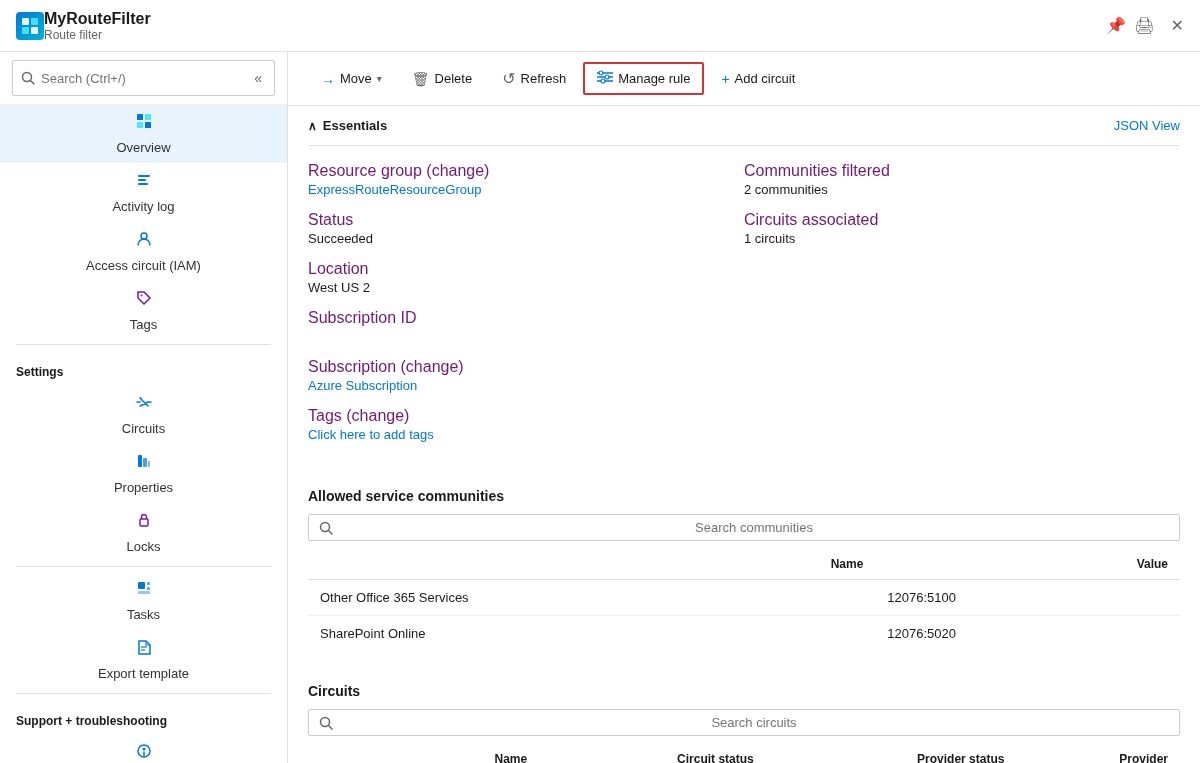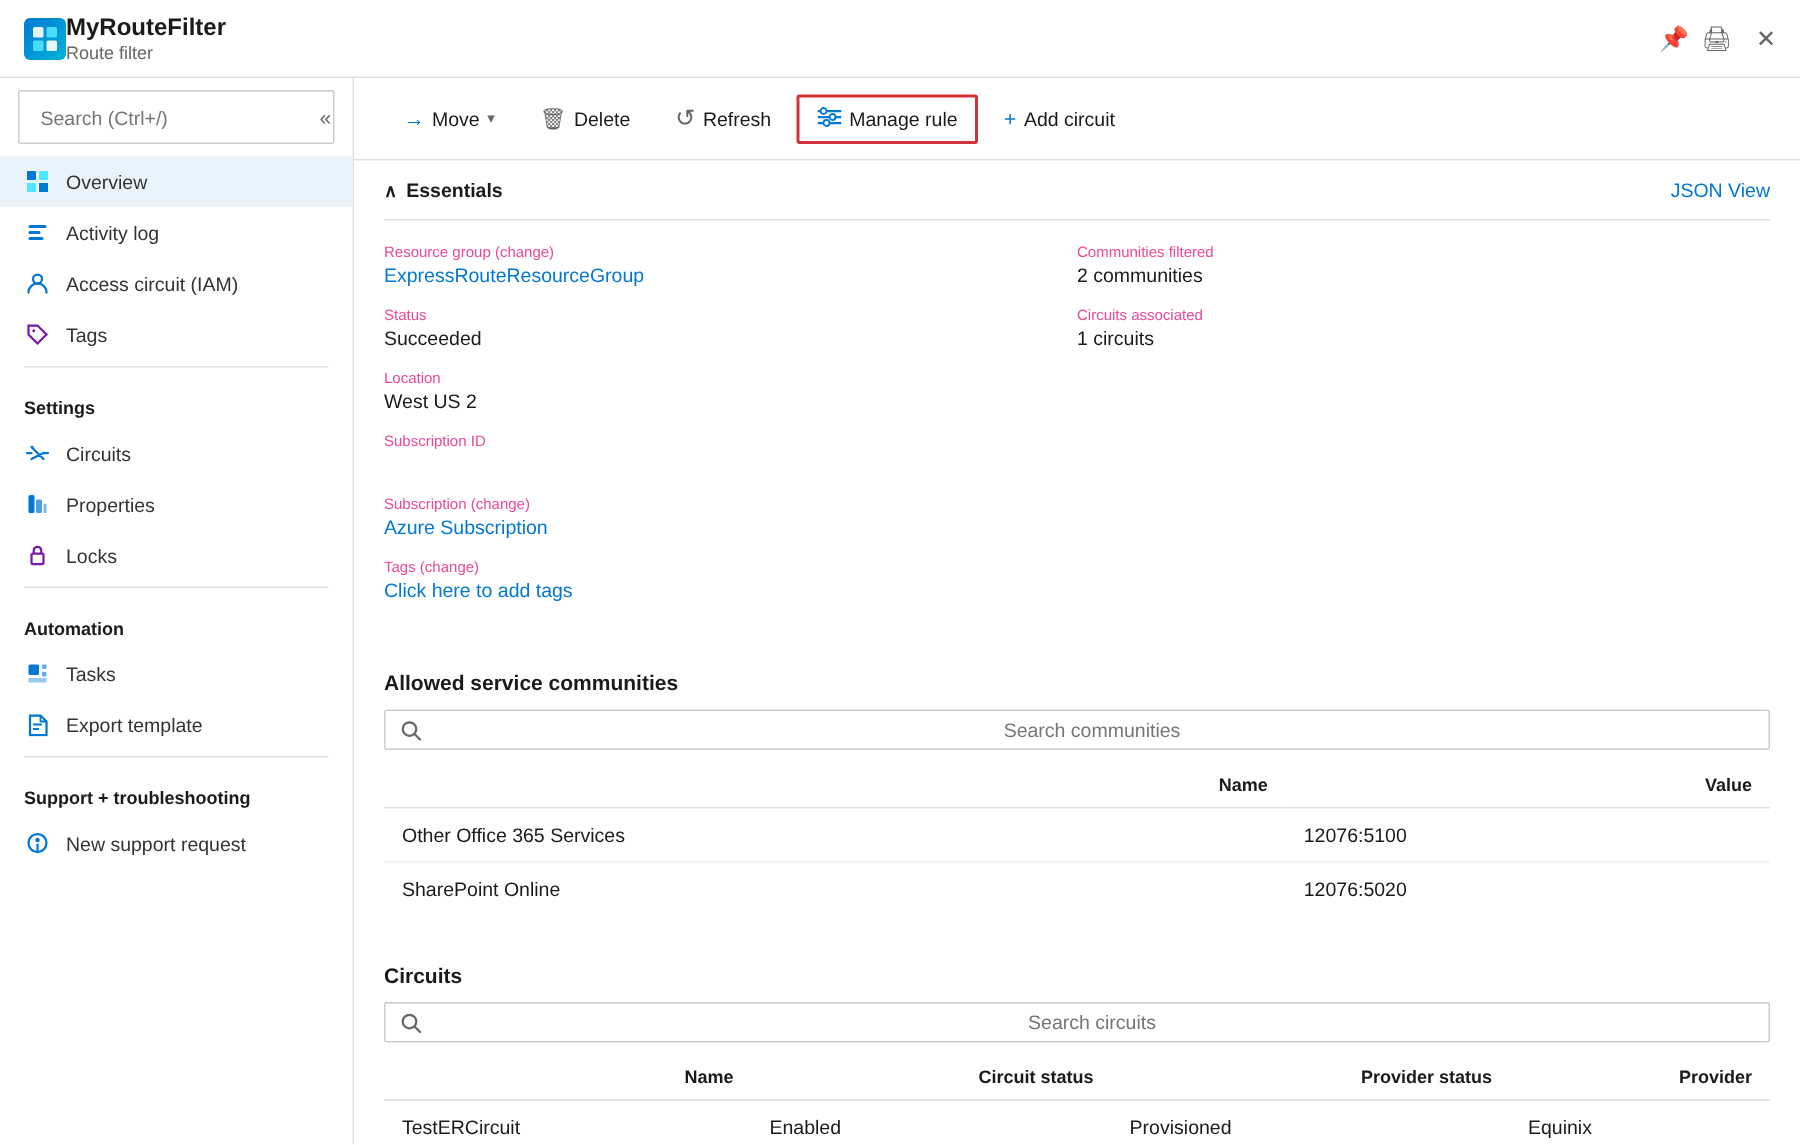--- a/index.html
+++ b/index.html
@@ -15,36 +15,36 @@
     .title-bar-text .subtitle { font-size: 12px; color: #666; }
     .title-bar-actions { display: flex; gap: 8px; align-items: center; }
     .title-bar-actions span { cursor: pointer; color: #666; font-size: 16px; }
     .close-btn { font-size: 18px; color: #666; cursor: pointer; margin-left: 8px; }
 
     
     .main-layout { display: flex; flex: 1; overflow: hidden; }
 
     
     .sidebar {
-      width: 236px; flex-shrink: 0; border-right: 1px solid #e0e0e0;
+      width: 288px; flex-shrink: 0; border-right: 1px solid #e0e0e0;
       background: #fff; overflow-y: auto; display: flex; flex-direction: column;
     }
     .search-bar {
       display: flex; align-items: center; margin: 8px 12px; border: 1px solid #ccc;
       border-radius: 2px; padding: 5px 8px; gap: 6px;
     }
     .search-bar input {
       border: none; outline: none; font-size: 13px; flex: 1; color: #333;
       background: transparent;
     }
     .collapse-btn { color: #666; cursor: pointer; font-size: 14px; padding: 4px; }
 
     .sidebar-item {
       display: flex; align-items: center; padding: 8px 16px; cursor: pointer; gap: 10px;
-      color: #333; font-size: 13px;
+      color: #333; font-size: 13px; flex-direction: column;
     }
     .sidebar-item.active { background: #e8f3fb; }
     .sidebar-item .item-icon { width: 18px; height: 18px; flex-shrink: 0; display: flex; align-items: center; justify-content: center; }
 
     .sidebar-section-title {
       font-size: 12px; font-weight: 600; color: #1a1a1a; padding: 16px 16px 6px 16px;
       text-transform: none;
     }
     .sidebar-divider { border: none; border-top: 1px solid #e0e0e0; margin: 4px 16px; }
 
@@ -69,21 +69,21 @@
     .essentials-section { padding: 0 20px; }
     .essentials-header {
       display: flex; align-items: center; justify-content: space-between;
       padding: 12px 0 12px 0; border-bottom: 1px solid #e0e0e0;
     }
     .essentials-header .title { font-size: 13px; font-weight: 600; display: flex; align-items: center; gap: 6px; }
     .json-view-link { color: #0078d4; cursor: pointer; font-size: 13px; }
 
     .essentials-grid { display: grid; grid-template-columns: 1fr 1fr; gap: 0; padding: 16px 0; }
     .essentials-item { margin-bottom: 14px; }
-    .essentials-label { font-size: 10px; color: #ec4899; margin-bottom: 2px; }
+    .essentials-label { font-size: 16px; color: #701a75; margin-bottom: 2px; }
     .essentials-value { font-size: 13px; color: #1a1a1a; }
     .essentials-value a, .essentials-value .link { color: #0078d4; cursor: pointer; text-decoration: none; }
 
     
     .section-container { padding: 16px 20px 0 20px; }
     .section-title { font-size: 14px; font-weight: 600; margin-bottom: 10px; }
     .search-box {
       display: flex; align-items: center; border: 1px solid #ccc; padding: 5px 10px;
       margin-bottom: 8px; gap: 6px; border-radius: 2px;
     }
@@ -212,21 +212,20 @@
       <div class="item-icon">
         <svg width="16" height="16" viewBox="0 0 16 16" fill="none">
           <rect x="4" y="7" width="8" height="7" rx="1" stroke="#7719aa" stroke-width="1.5"></rect>
           <path d="M5.5 7V5a2.5 2.5 0 015 0v2" stroke="#7719aa" stroke-width="1.5"></path>
         </svg>
       </div>
       <span>Locks</span>
     </div>
 
     <hr class="sidebar-divider">
-    <div class="sidebar-section-title">Automation</div>
 
     <div class="sidebar-item">
       <div class="item-icon">
         <svg width="16" height="16" viewBox="0 0 16 16" fill="none">
           <rect x="2" y="2" width="7" height="7" rx="1" fill="#0078d4"></rect>
           <rect x="11" y="2" width="3" height="3" rx="0.5" fill="#0078d4" opacity="0.6"></rect>
           <rect x="11" y="7" width="3" height="3" rx="0.5" fill="#0078d4" opacity="0.6"></rect>
           <rect x="2" y="11" width="12" height="3" rx="0.5" fill="#0078d4" opacity="0.4"></rect>
         </svg>
       </div>

